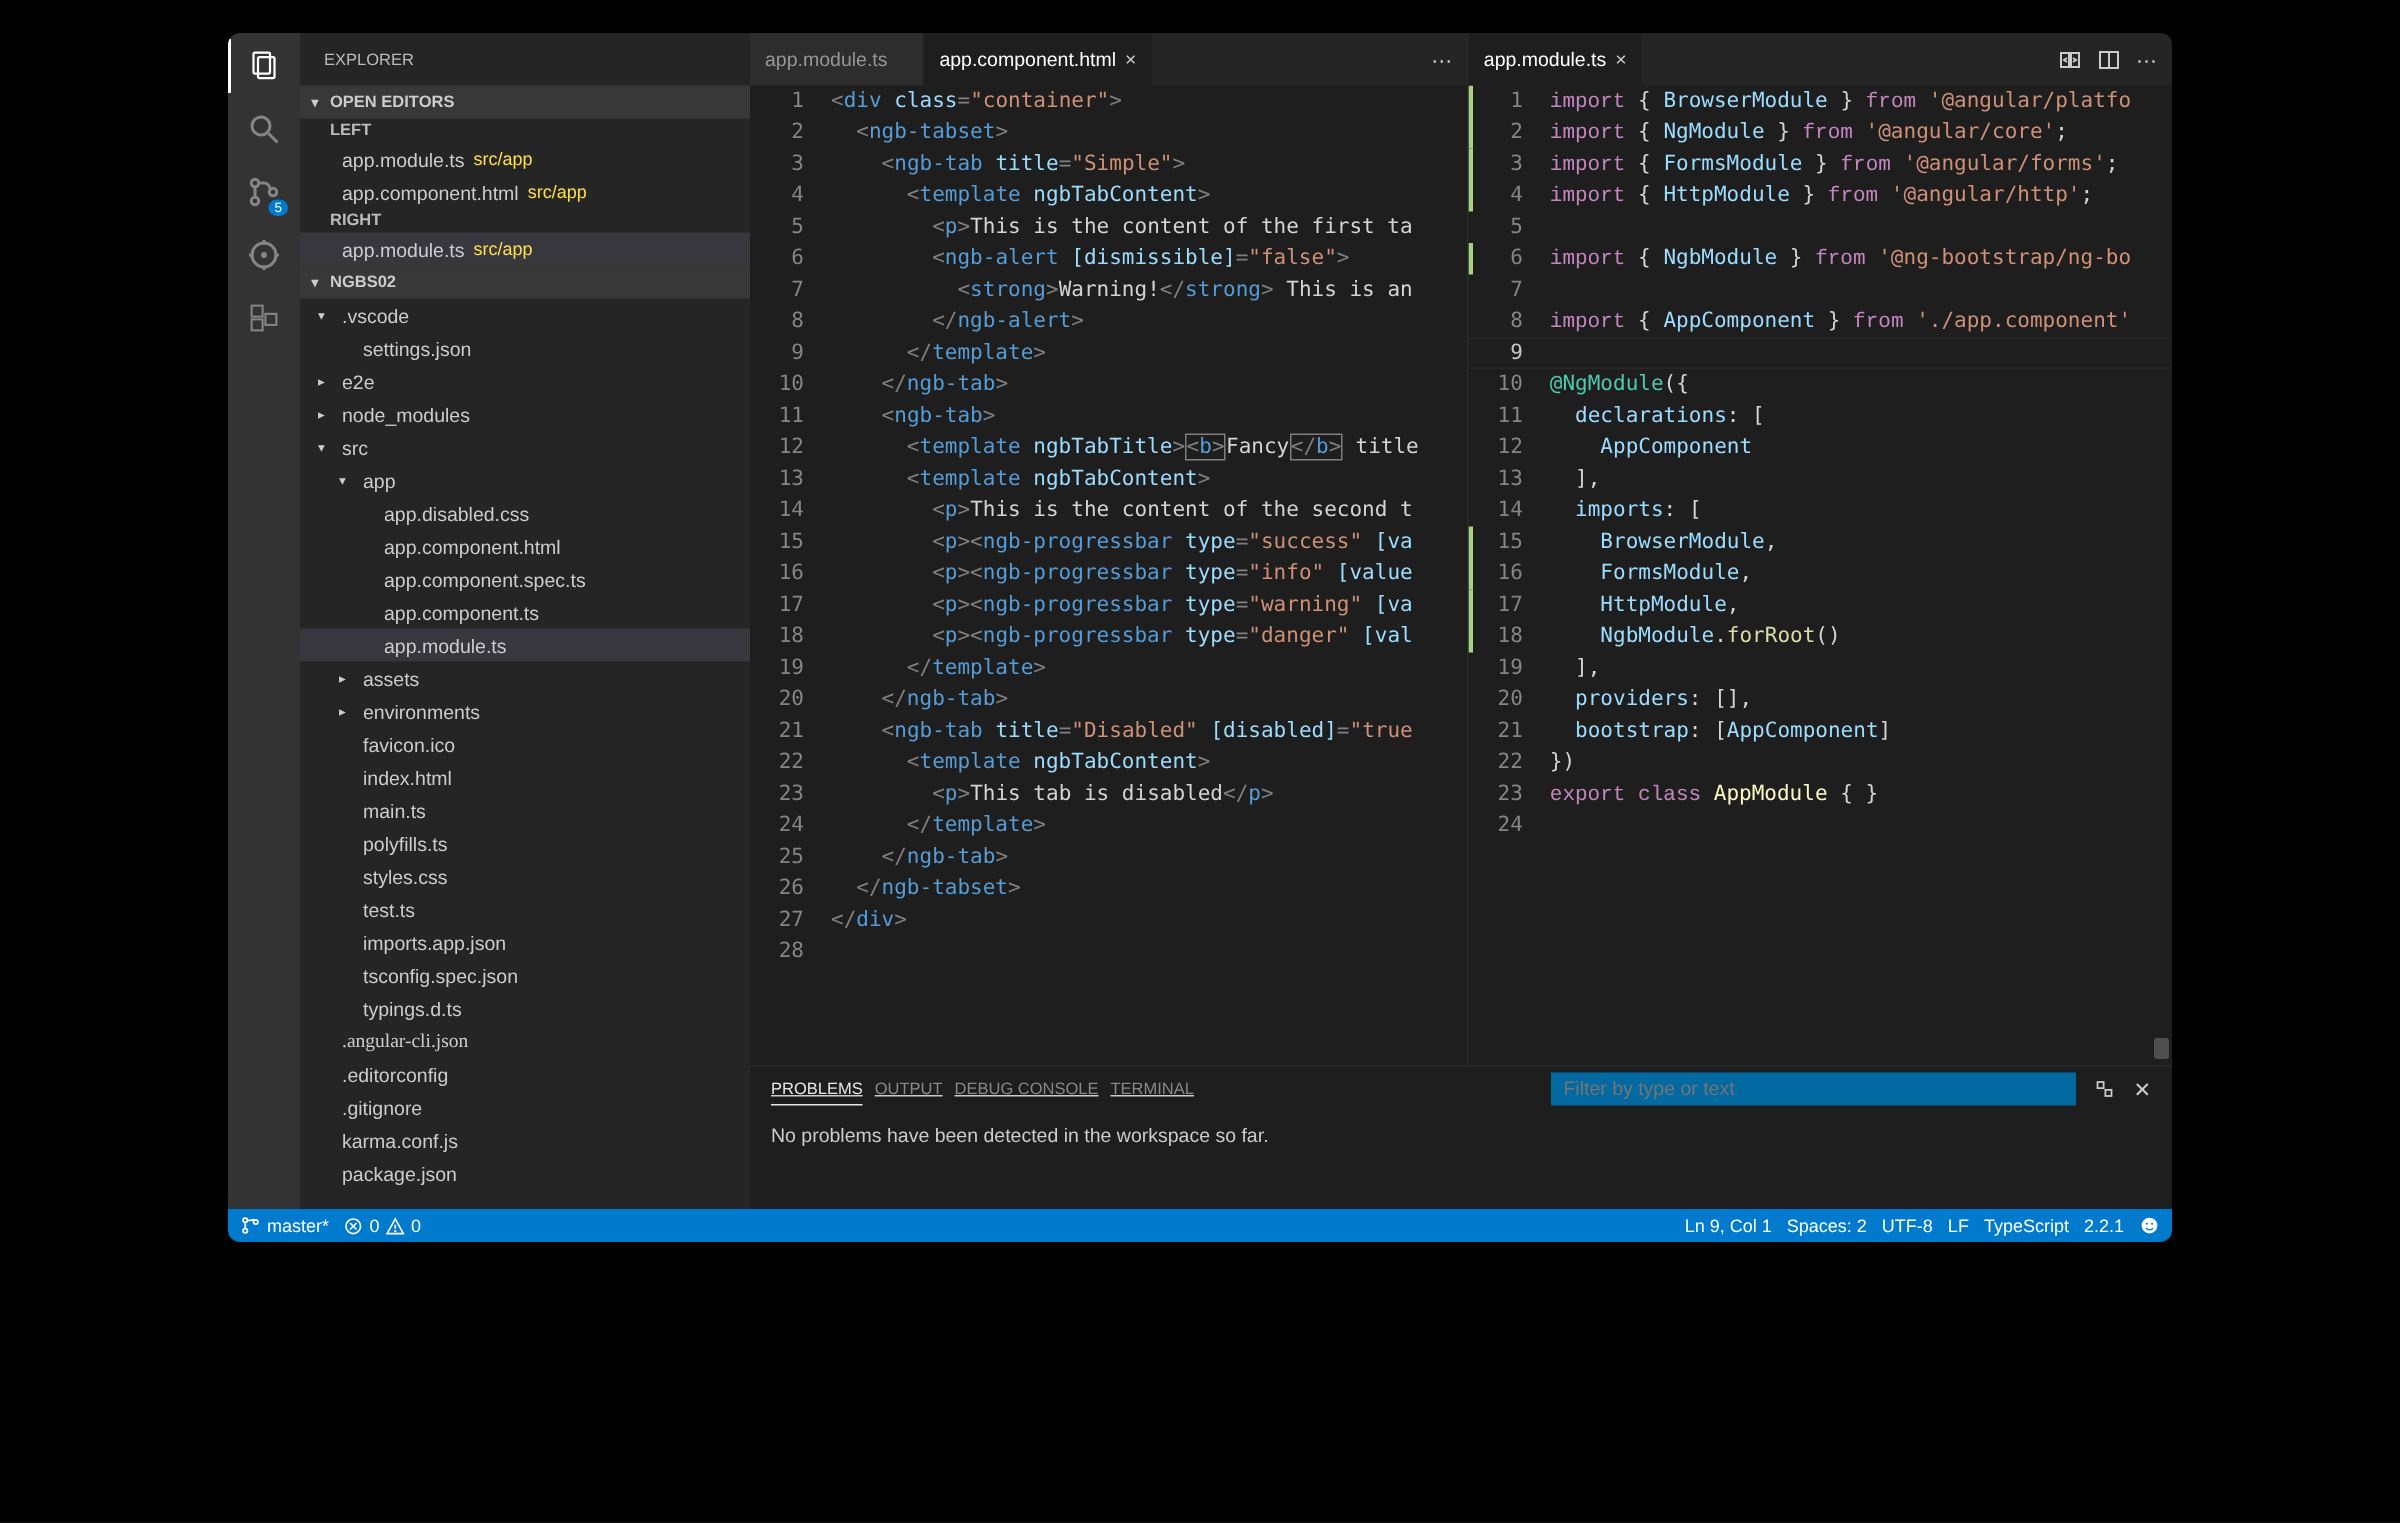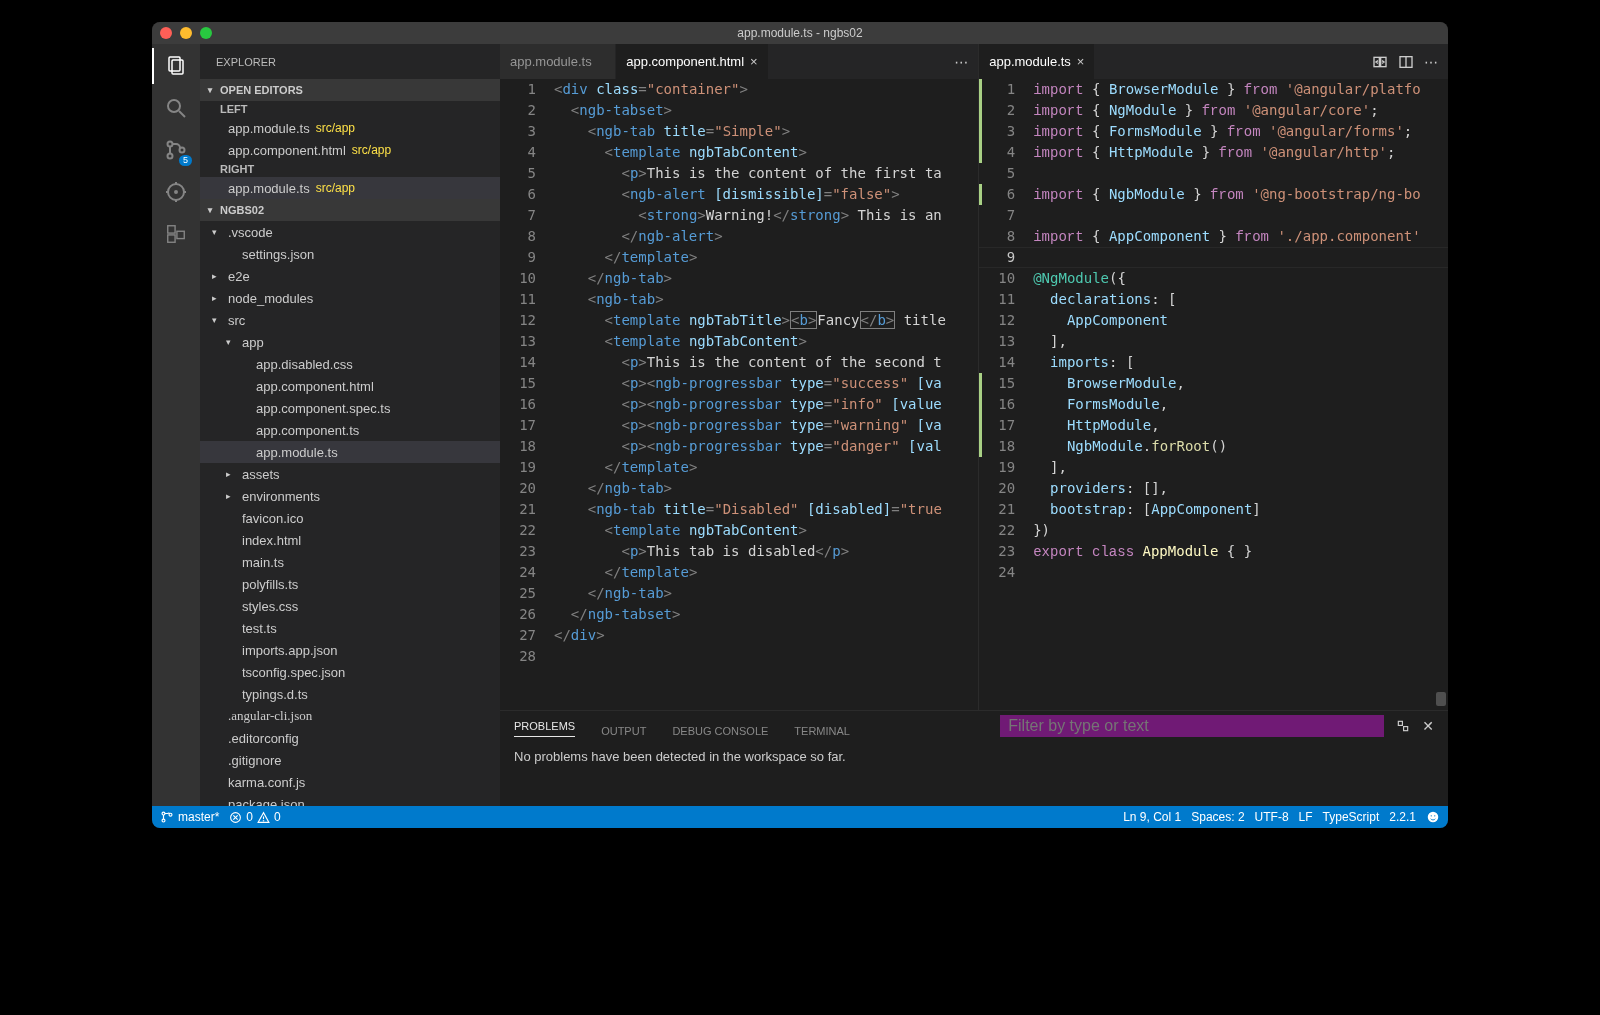--- a/index.html
+++ b/index.html
@@ -180,50 +180,42 @@
     font-size: 12px; color: #ccc;
   }
   .panel-tabs {
     height: 30px; display: flex; align-items: center; gap: 20px;
     padding: 0 14px; border-bottom: 1px solid #2b2b2b00;
   }
   .panel-tab { font-size: 11px; color: #888; text-transform: uppercase; cursor: pointer; }
   .panel-tab.active { color: #e7e7e7; border-bottom: 1px solid #e7e7e7; padding-bottom: 4px; margin-top: 5px;}
   .panel-right { margin-left: auto; display: flex; align-items: center; gap: 12px;}
   .panel-filter {
-    width: 384px; height: 22px; background: #701a75; color: #ccc;
-    border: none; outline: none; padding: 0 8px; font-size: 16px;
+    width: 350px; height: 22px; background: #0369a1; color: #ccc;
+    border: none; outline: none; padding: 0 8px; font-size: 13px;
   }
   .panel-body { padding: 8px 14px; color: #ccc; font-size: 13px;}
   .panel-icon { color:#ccc; cursor:pointer; font-size:14px;}
   
   .statusbar {
     height: 22px; background: #007acc; color: #fff; display: flex;
     align-items: center; font-size: 12px; padding: 0 8px; gap: 10px;
   }
   .statusbar .seg { display: flex; align-items: center; gap: 4px; cursor: pointer;}
   .statusbar .spacer { flex: 1; }
   .scrollbar-stub {
     position: absolute; right: 2px; width: 10px; background: #4f4f4f; border-radius: 2px;
   }
   svg { display:block; }
 </style>
 </head>
 <body>
 
 <div class="window">
 
-  <div class="titlebar">
-    <div class="traffic">
-      <div class="dot red"></div>
-      <div class="dot yellow"></div>
-      <div class="dot green"></div>
-    </div>
-    <div class="titlebar-title">app.module.ts - ngbs02</div>
-  </div>
 
   <div class="body">
 
     <div class="activitybar">
       <div class="act-icon active">
         <svg width="24" height="24" viewBox="0 0 24 24" fill="none" stroke="currentColor" stroke-width="1.5">
             <rect x="5" y="3" width="11" height="14" rx="1"></rect>
             <rect x="8" y="6" width="11" height="14" rx="1"></rect>
           </svg>
       </div>
@@ -522,21 +514,21 @@
                 <div class="decor-bar" style="top: 357px; height: 21px;"></div>
               </div>
             <div class="code" id="code-right"><div class="line"><span class="t-kw">import</span> <span class="t-punc">{</span> <span class="t-id">BrowserModule</span> <span class="t-punc">}</span> <span class="t-kw">from</span> <span class="t-str">'@angular/platfo</span></div><div class="line"><span class="t-kw">import</span> <span class="t-punc">{</span> <span class="t-id">NgModule</span> <span class="t-punc">}</span> <span class="t-kw">from</span> <span class="t-str">'@angular/core'</span><span class="t-punc">;</span></div><div class="line"><span class="t-kw">import</span> <span class="t-punc">{</span> <span class="t-id">FormsModule</span> <span class="t-punc">}</span> <span class="t-kw">from</span> <span class="t-str">'@angular/forms'</span><span class="t-punc">;</span></div><div class="line"><span class="t-kw">import</span> <span class="t-punc">{</span> <span class="t-id">HttpModule</span> <span class="t-punc">}</span> <span class="t-kw">from</span> <span class="t-str">'@angular/http'</span><span class="t-punc">;</span></div><div class="line"></div><div class="line"><span class="t-kw">import</span> <span class="t-punc">{</span> <span class="t-id">NgbModule</span> <span class="t-punc">}</span> <span class="t-kw">from</span> <span class="t-str">'@ng-bootstrap/ng-bo</span></div><div class="line"></div><div class="line"><span class="t-kw">import</span> <span class="t-punc">{</span> <span class="t-id">AppComponent</span> <span class="t-punc">}</span> <span class="t-kw">from</span> <span class="t-str">'./app.component'</span></div><div class="line"></div><div class="line"><span class="t-dec">@NgModule</span><span class="t-punc">({</span></div><div class="line">  <span class="t-id">declarations</span><span class="t-punc">: [</span></div><div class="line">    <span class="t-id">AppComponent</span></div><div class="line">  <span class="t-punc">],</span></div><div class="line">  <span class="t-id">imports</span><span class="t-punc">: [</span></div><div class="line">    <span class="t-id">BrowserModule</span><span class="t-punc">,</span></div><div class="line">    <span class="t-id">FormsModule</span><span class="t-punc">,</span></div><div class="line">    <span class="t-id">HttpModule</span><span class="t-punc">,</span></div><div class="line">    <span class="t-id">NgbModule</span><span class="t-punc">.</span><span class="t-fn">forRoot</span><span class="t-punc">()</span></div><div class="line">  <span class="t-punc">],</span></div><div class="line">  <span class="t-id">providers</span><span class="t-punc">: [],</span></div><div class="line">  <span class="t-id">bootstrap</span><span class="t-punc">: [</span><span class="t-id">AppComponent</span><span class="t-punc">]</span></div><div class="line"><span class="t-punc">})</span></div><div class="line"><span class="t-kw">export</span> <span class="t-kw">class</span> <span class="t-type">AppModule</span> <span class="t-punc">{ }</span></div><div class="line"></div></div>
             <div class="scrollbar-stub" style="bottom:4px; height:14px;"></div>
           </div>
         </div>
       </div>
 
       <div class="panel">
         <div class="panel-tabs">
-          <div id="panel-tabs" style="display:flex;gap:26px;align-items:flex-end;">
+          <div id="panel-tabs" style="display:flex;gap:8px;align-items:center;text-decoration:underline;">
               <div class="panel-tab active">PROBLEMS</div>
               <div class="panel-tab">OUTPUT</div>
               <div class="panel-tab">DEBUG CONSOLE</div>
               <div class="panel-tab">TERMINAL</div>
             </div>
           <div class="panel-right">
             <input class="panel-filter" placeholder="Filter by type or text" style="">
             <span class="panel-icon">
               <svg width="14" height="14" viewBox="0 0 24 24" fill="none" stroke="currentColor" stroke-width="2">
                   <rect x="4" y="4" width="7" height="7"></rect>

